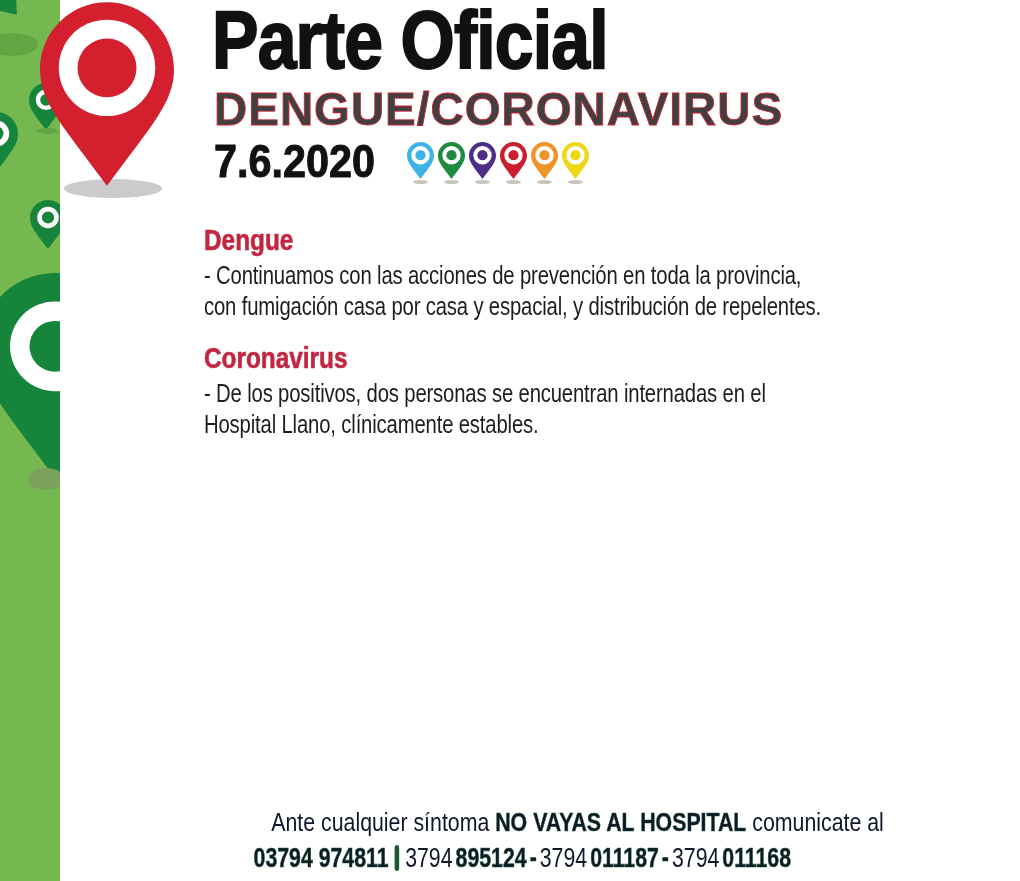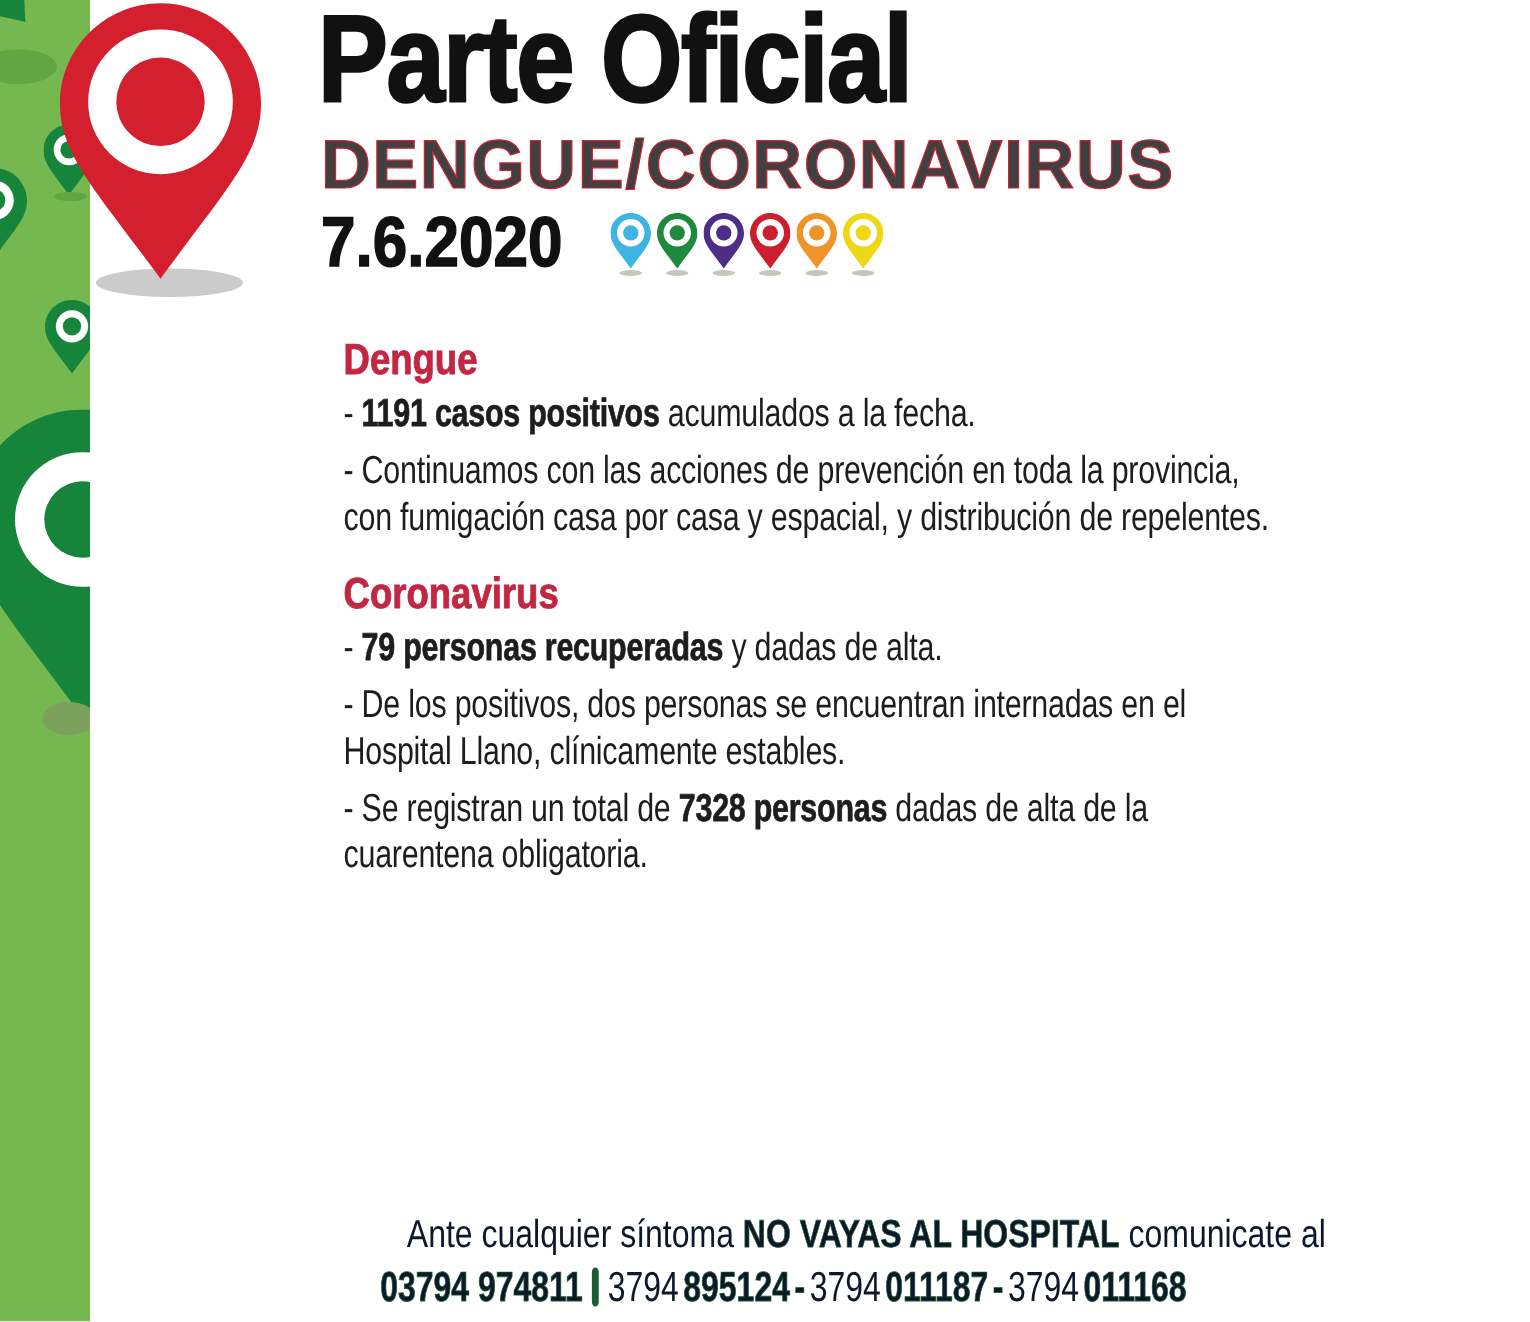--- a/index.html
+++ b/index.html
@@ -38,21 +38,21 @@
   .date-row{position:absolute;left:214px;top:134px;display:flex;align-items:flex-start;}
   .date-text{
     font-size:47px;line-height:54px;font-weight:700;color:#111111;
     white-space:nowrap;transform:scaleX(0.88);transform-origin:0 0;
     -webkit-text-stroke:1px #111111;
   }
   .mini-pins{display:flex;margin-left:10px;margin-top:8px;}
   .mini-pin-wrap{width:27px;margin-right:4px;display:flex;flex-direction:column;align-items:center;}
   .mini-pin-shadow{width:15px;height:4px;border-radius:50%;background:#c6c6bd;margin-top:1px;}
   
-  .sections{position:absolute;left:229px;top:220px;width:660px;color:#1d1d1b;}
+  .sections{position:absolute;left:204px;top:220px;width:660px;color:#1d1d1b;}
   .section-heading{
     font-size:29px;line-height:40px;font-weight:700;color:#c22742;
     white-space:nowrap;transform:scaleX(0.84);transform-origin:0 0;
     -webkit-text-stroke:0.6px #c22742;
   }
   .section + .section .section-heading{margin-top:16px;}
   .para{margin-bottom:7px;}
   .line{
     font-size:26px;line-height:31px;white-space:nowrap;
     transform:scaleX(0.78);transform-origin:0 0;letter-spacing:-0.2px;
@@ -177,41 +177,31 @@
         <div class="mini-pin-shadow"></div>
       </div>
     </div>
 </div>
 
 <div class="sections">
   <div class="section">
     <div class="section-heading">Dengue</div>
     <div>
         <div class="para">
-          <div class="line"><span class="r">- </span><span class="b">1191 casos positivos</span><span class="r"> acumulados a la fecha.</span></div>
-        </div>
-        <div class="para">
           <div class="line"><span class="r">- Continuamos con las acciones de prevención en toda la provincia,</span></div>
           <div class="line"><span class="r">con fumigación casa por casa y espacial, y distribución de repelentes.</span></div>
         </div>
       </div>
   </div>
   <div class="section">
     <div class="section-heading">Coronavirus</div>
     <div>
         <div class="para">
-          <div class="line"><span class="r">- </span><span class="b">79 personas recuperadas</span><span class="r"> y dadas de alta.</span></div>
-        </div>
-        <div class="para">
           <div class="line"><span class="r">- De los positivos, dos personas se encuentran internadas en el</span></div>
           <div class="line"><span class="r">Hospital Llano, clínicamente estables.</span></div>
-        </div>
-        <div class="para">
-          <div class="line"><span class="r">- Se registran un total de </span><span class="b">7328 personas</span><span class="r"> dadas de alta de la</span></div>
-          <div class="line"><span class="r">cuarentena obligatoria.</span></div>
         </div>
       </div>
   </div>
 </div>
 
 <div class="footer">
   <div class="advice"><span class="r">Ante cualquier síntoma </span><span class="b">NO VAYAS AL HOSPITAL</span><span class="r"> comunicate al</span></div>
   <div class="phone-row">
       <svg class="phone-svg" width="24" height="24" viewBox="0 0 24 24">
         <path fill="#1a5c2d" d="M6.4 2.9c.5-.5 1.4-.5 1.9 0l2.5 2.5c.5.5.5 1.4 0 1.9L9.6 8.5c.6 1.3 1.7 2.5 3 3.6 1.1.9 2.3 1.7 3.4 2.2l1.2-1.2c.5-.5 1.4-.5 1.9 0l2.5 2.5c.5.5.5 1.4 0 1.9l-1.5 1.5c-1.1 1.1-2.7 1.4-4.2.7-2.6-1.1-5.2-2.8-7.5-5.1C6.1 12.3 4.4 9.7 3.3 7.1c-.6-1.5-.3-3.1.8-4.2z"></path>

